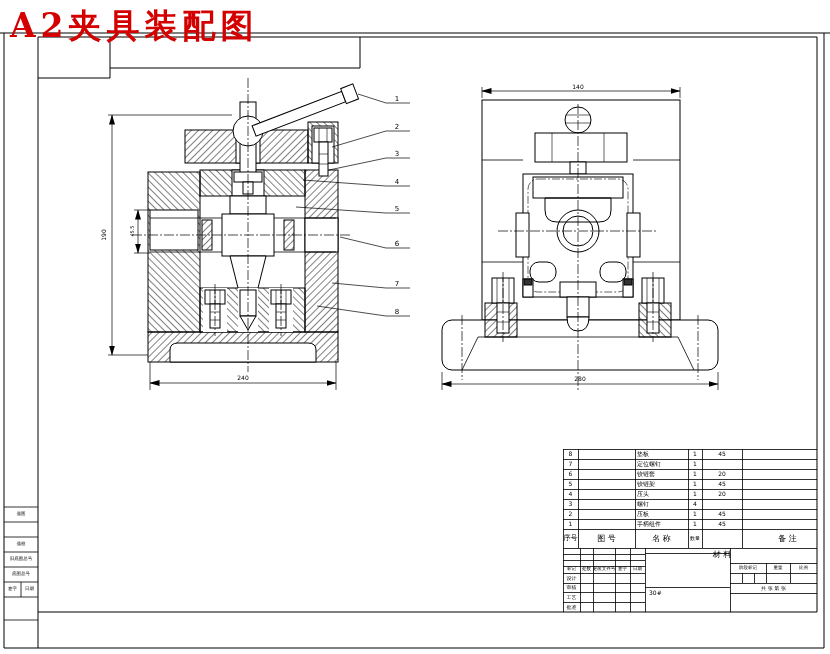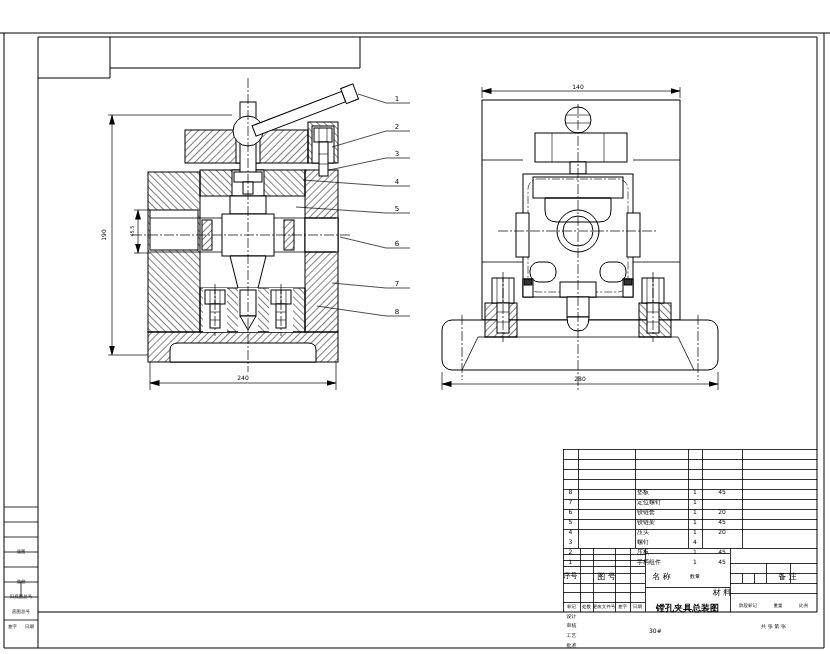--- a/index.html
+++ b/index.html
@@ -1,21 +1,21 @@
 <!DOCTYPE html>
 <html><head>
 <meta charset="utf-8">
 <style>
   html,body{margin:0;padding:0;background:#fff;}
   #sheet{position:relative;width:830px;height:654px;background:#ffffff;overflow:hidden;
          font-family:"DejaVu Sans",sans-serif;color:#000;}
   #cad{position:absolute;left:0;top:0;}
   svg text{font-family:"DejaVu Sans",sans-serif;fill:#000;}
   .cell{position:absolute;display:flex;align-items:center;justify-content:center;
-        line-height:1;white-space:nowrap;color:#000;margin-top:38px;}
+        line-height:1;white-space:nowrap;color:#000;}
   .ls{justify-content:flex-start;padding-left:2px;box-sizing:border-box;}
   .fs4{font-size:4.5px;}
   .fs5{font-size:5px;}
   .fs6{font-size:6px;}
   .fs7{font-size:7px;}
   .fs8{font-size:8px;}
   .fs9{font-size:9px;font-weight:bold;}
   #red-title{position:absolute;left:10px;top:4px;font-size:33px;font-weight:bold;
              color:#d40000;font-family:"DejaVu Serif",serif;letter-spacing:5px;}
 </style>
@@ -292,20 +292,21 @@
       <text x="397" y="129" font-size="7" text-anchor="middle">2</text>
       <text x="397" y="156" font-size="7" text-anchor="middle">3</text>
       <text x="397" y="184" font-size="7" text-anchor="middle">4</text>
       <text x="397" y="211" font-size="7" text-anchor="middle">5</text>
       <text x="397" y="246" font-size="7" text-anchor="middle">6</text>
       <text x="397" y="286" font-size="7" text-anchor="middle">7</text>
       <text x="397" y="314" font-size="7" text-anchor="middle">8</text>
     </g>
   </svg>
 
+  <div id="red-title">A2夹具装配图</div>
 
   <div class="cell fs6" style="left:563px;top:449px;width:15px;height:10px">8</div>
   <div class="cell fs6 ls" style="left:635px;top:449px;width:53px;height:10px">垫板</div>
   <div class="cell fs6" style="left:688px;top:449px;width:14px;height:10px">1</div>
   <div class="cell fs6" style="left:702px;top:449px;width:40px;height:10px">45</div>
 
   <div class="cell fs6" style="left:563px;top:459px;width:15px;height:10px">7</div>
   <div class="cell fs6 ls" style="left:635px;top:459px;width:53px;height:10px">定位螺钉</div>
   <div class="cell fs6" style="left:688px;top:459px;width:14px;height:10px">1</div>
   <div class="cell fs6" style="left:702px;top:459px;width:40px;height:10px"></div>
@@ -351,21 +352,20 @@
   <div class="cell fs4" style="left:580px;top:566px;width:13px;height:7px">处数</div>
   <div class="cell fs4" style="left:593px;top:566px;width:22px;height:7px">更改文件号</div>
   <div class="cell fs4" style="left:615px;top:566px;width:15px;height:7px">签字</div>
   <div class="cell fs4" style="left:630px;top:566px;width:15px;height:7px">日期</div>
 
   <div class="cell fs5" style="left:563px;top:573px;width:17px;height:10px">设计</div>
   <div class="cell fs5" style="left:563px;top:583px;width:17px;height:9px">审核</div>
   <div class="cell fs5" style="left:563px;top:592px;width:17px;height:10px">工艺</div>
   <div class="cell fs5" style="left:563px;top:602px;width:17px;height:10px">批准</div>
 
-  <div class="cell fs9" style="left:645px;top:553px;width:85px;height:34px">镗孔夹具总装图</div>
   <div class="cell fs6 ls" style="left:647px;top:588px;width:40px;height:10px">30#</div>
 
   <div class="cell fs4" style="left:730px;top:563px;width:36px;height:10px">阶段标记</div>
   <div class="cell fs4" style="left:766px;top:563px;width:24px;height:10px">重量</div>
   <div class="cell fs4" style="left:790px;top:563px;width:27px;height:10px">比例</div>
   <div class="cell fs5" style="left:730px;top:583px;width:87px;height:10px">共 张 第 张</div>
 
   <div class="cell fs4" style="left:4px;top:507px;width:34px;height:15px">描图</div>
   <div class="cell fs4" style="left:4px;top:537px;width:34px;height:15px">描校</div>
   <div class="cell fs4" style="left:4px;top:552px;width:34px;height:15px">旧底图总号</div>

